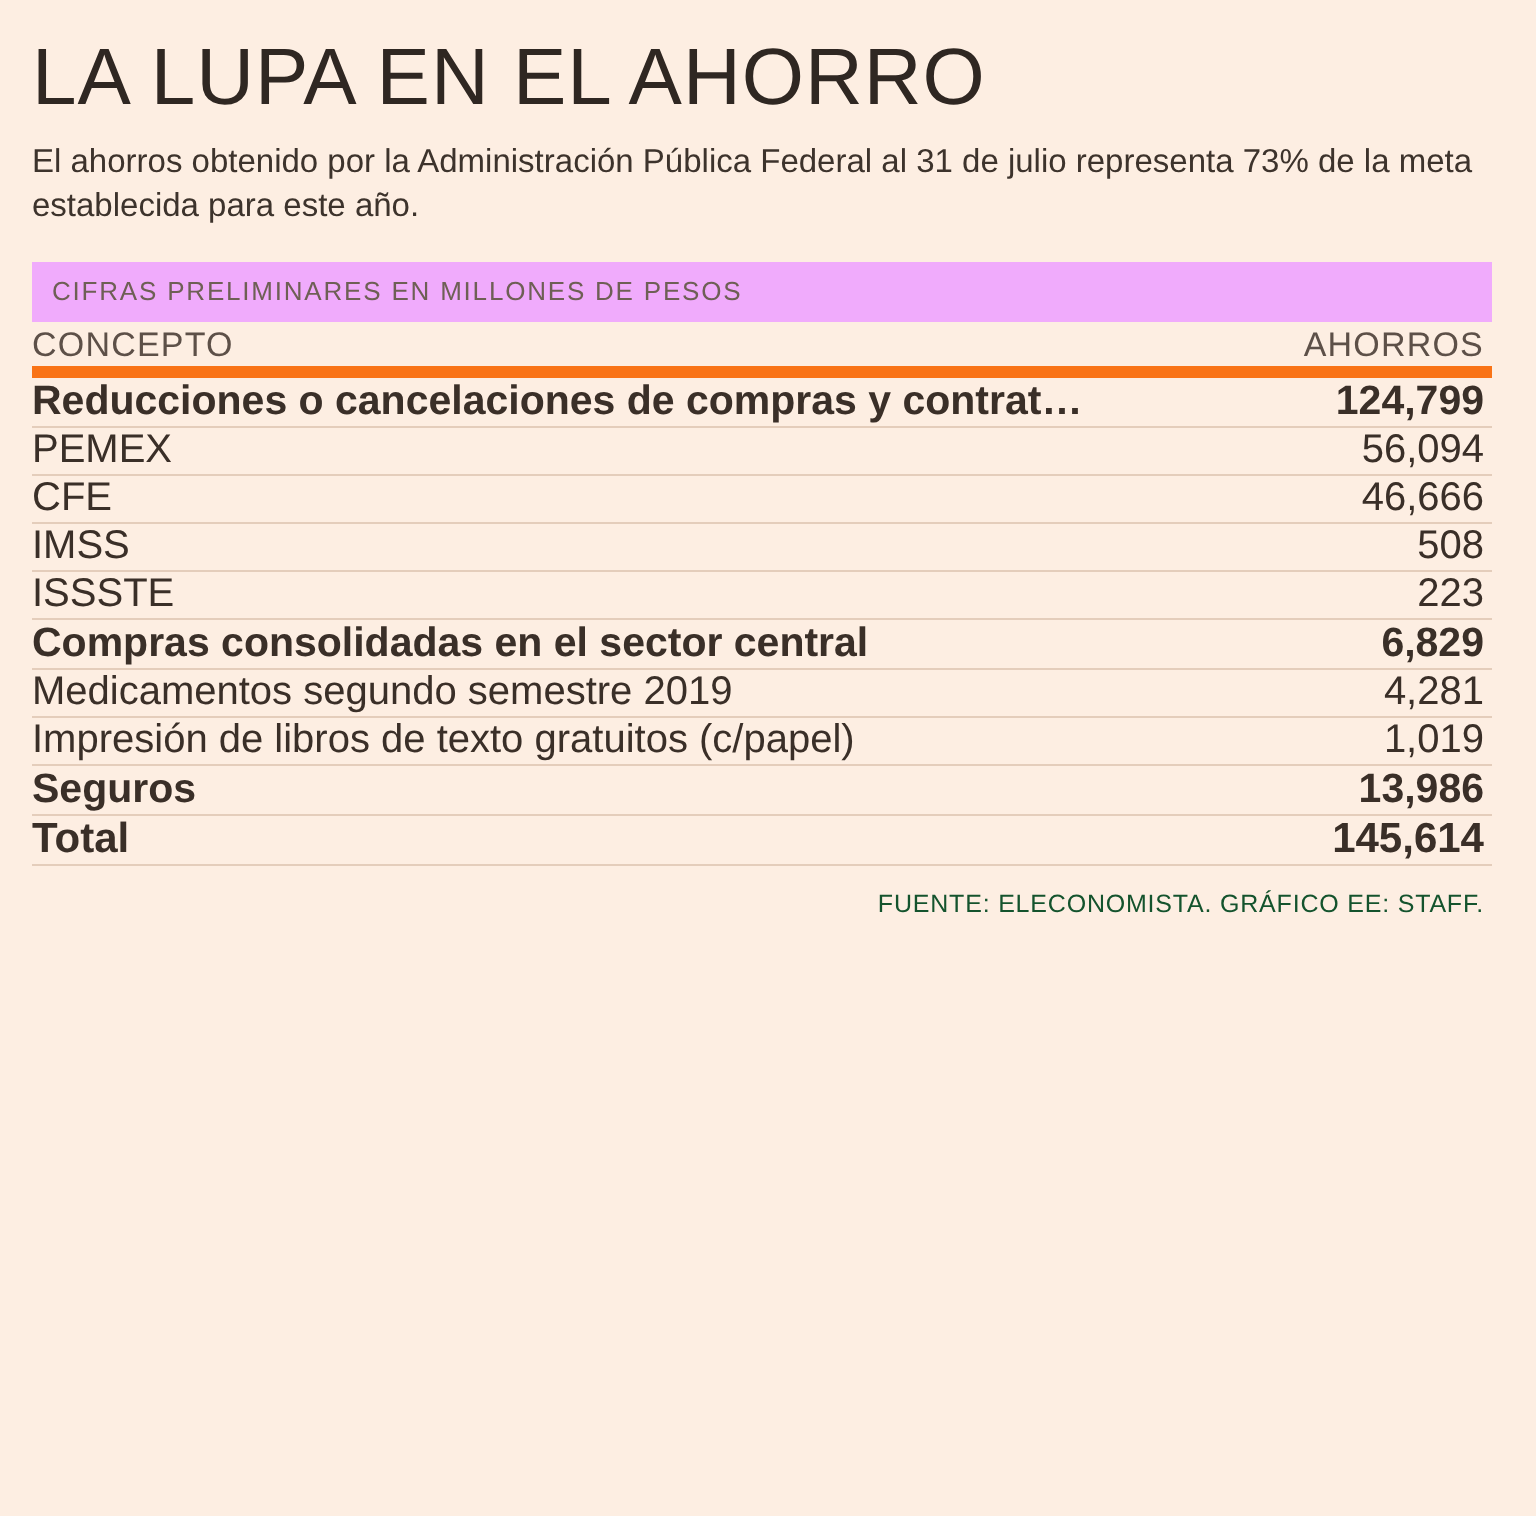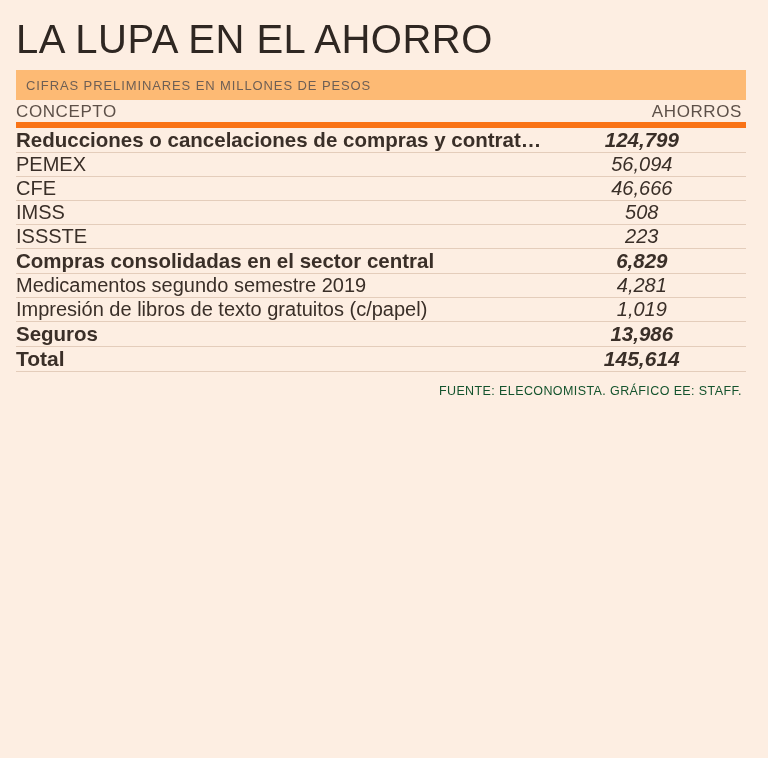--- a/index.html
+++ b/index.html
@@ -30,21 +30,21 @@
     line-height: 1.05;
   }
   .subhead {
     font-size: 16.5px;
     line-height: 1.35;
     color: #3d332c;
     max-width: 725px;
     margin-bottom: 16px;
   }
   .band {
-    background: #fdba74;
+    background: #f0abfc;
     height: 30px;
     display: flex;
     align-items: center;
     padding-left: 10px;
     margin-right: 0px;
     margin-bottom: 2px;
   }
   .band-text {
     font-size: 13px;
     letter-spacing: 0.9px;
@@ -75,23 +75,22 @@
     border-bottom: 1px solid #e4cdbb;
     font-size: 20px;
     color: #3a2f28;
     padding: 10px 0 10px 2px;
     white-space: nowrap;
     overflow: hidden;
     text-overflow: ellipsis;
     margin-top: 20px;
   }
   .row td.val {
-    text-align: center;
+    text-align: right;
     padding-right: 4px;
-    font-style: italic;
   }
   .row.bold td {
     font-weight: bold;
     font-size: 20.5px;
   }
   .row.total td {
     font-weight: bold;
     font-size: 21px;
     border-bottom: none;
   }
@@ -106,20 +105,21 @@
     padding: 12px 4px 0 0;
   }
 </style>
 </head>
 <body>
 
 <div class="page">
 
   <h1 class="headline">LA LUPA EN EL AHORRO</h1>
 
+  <div class="subhead">El ahorros obtenido por la Administración Pública Federal al 31 de julio representa 73% de la meta establecida para este año.</div>
 
   <div class="band">
     <span class="band-text">CIFRAS PRELIMINARES EN MILLONES DE PESOS</span>
   </div>
 
   <table class="data">
     <colgroup>
       <col class="col-concept">
       <col class="col-value">
     </colgroup>

